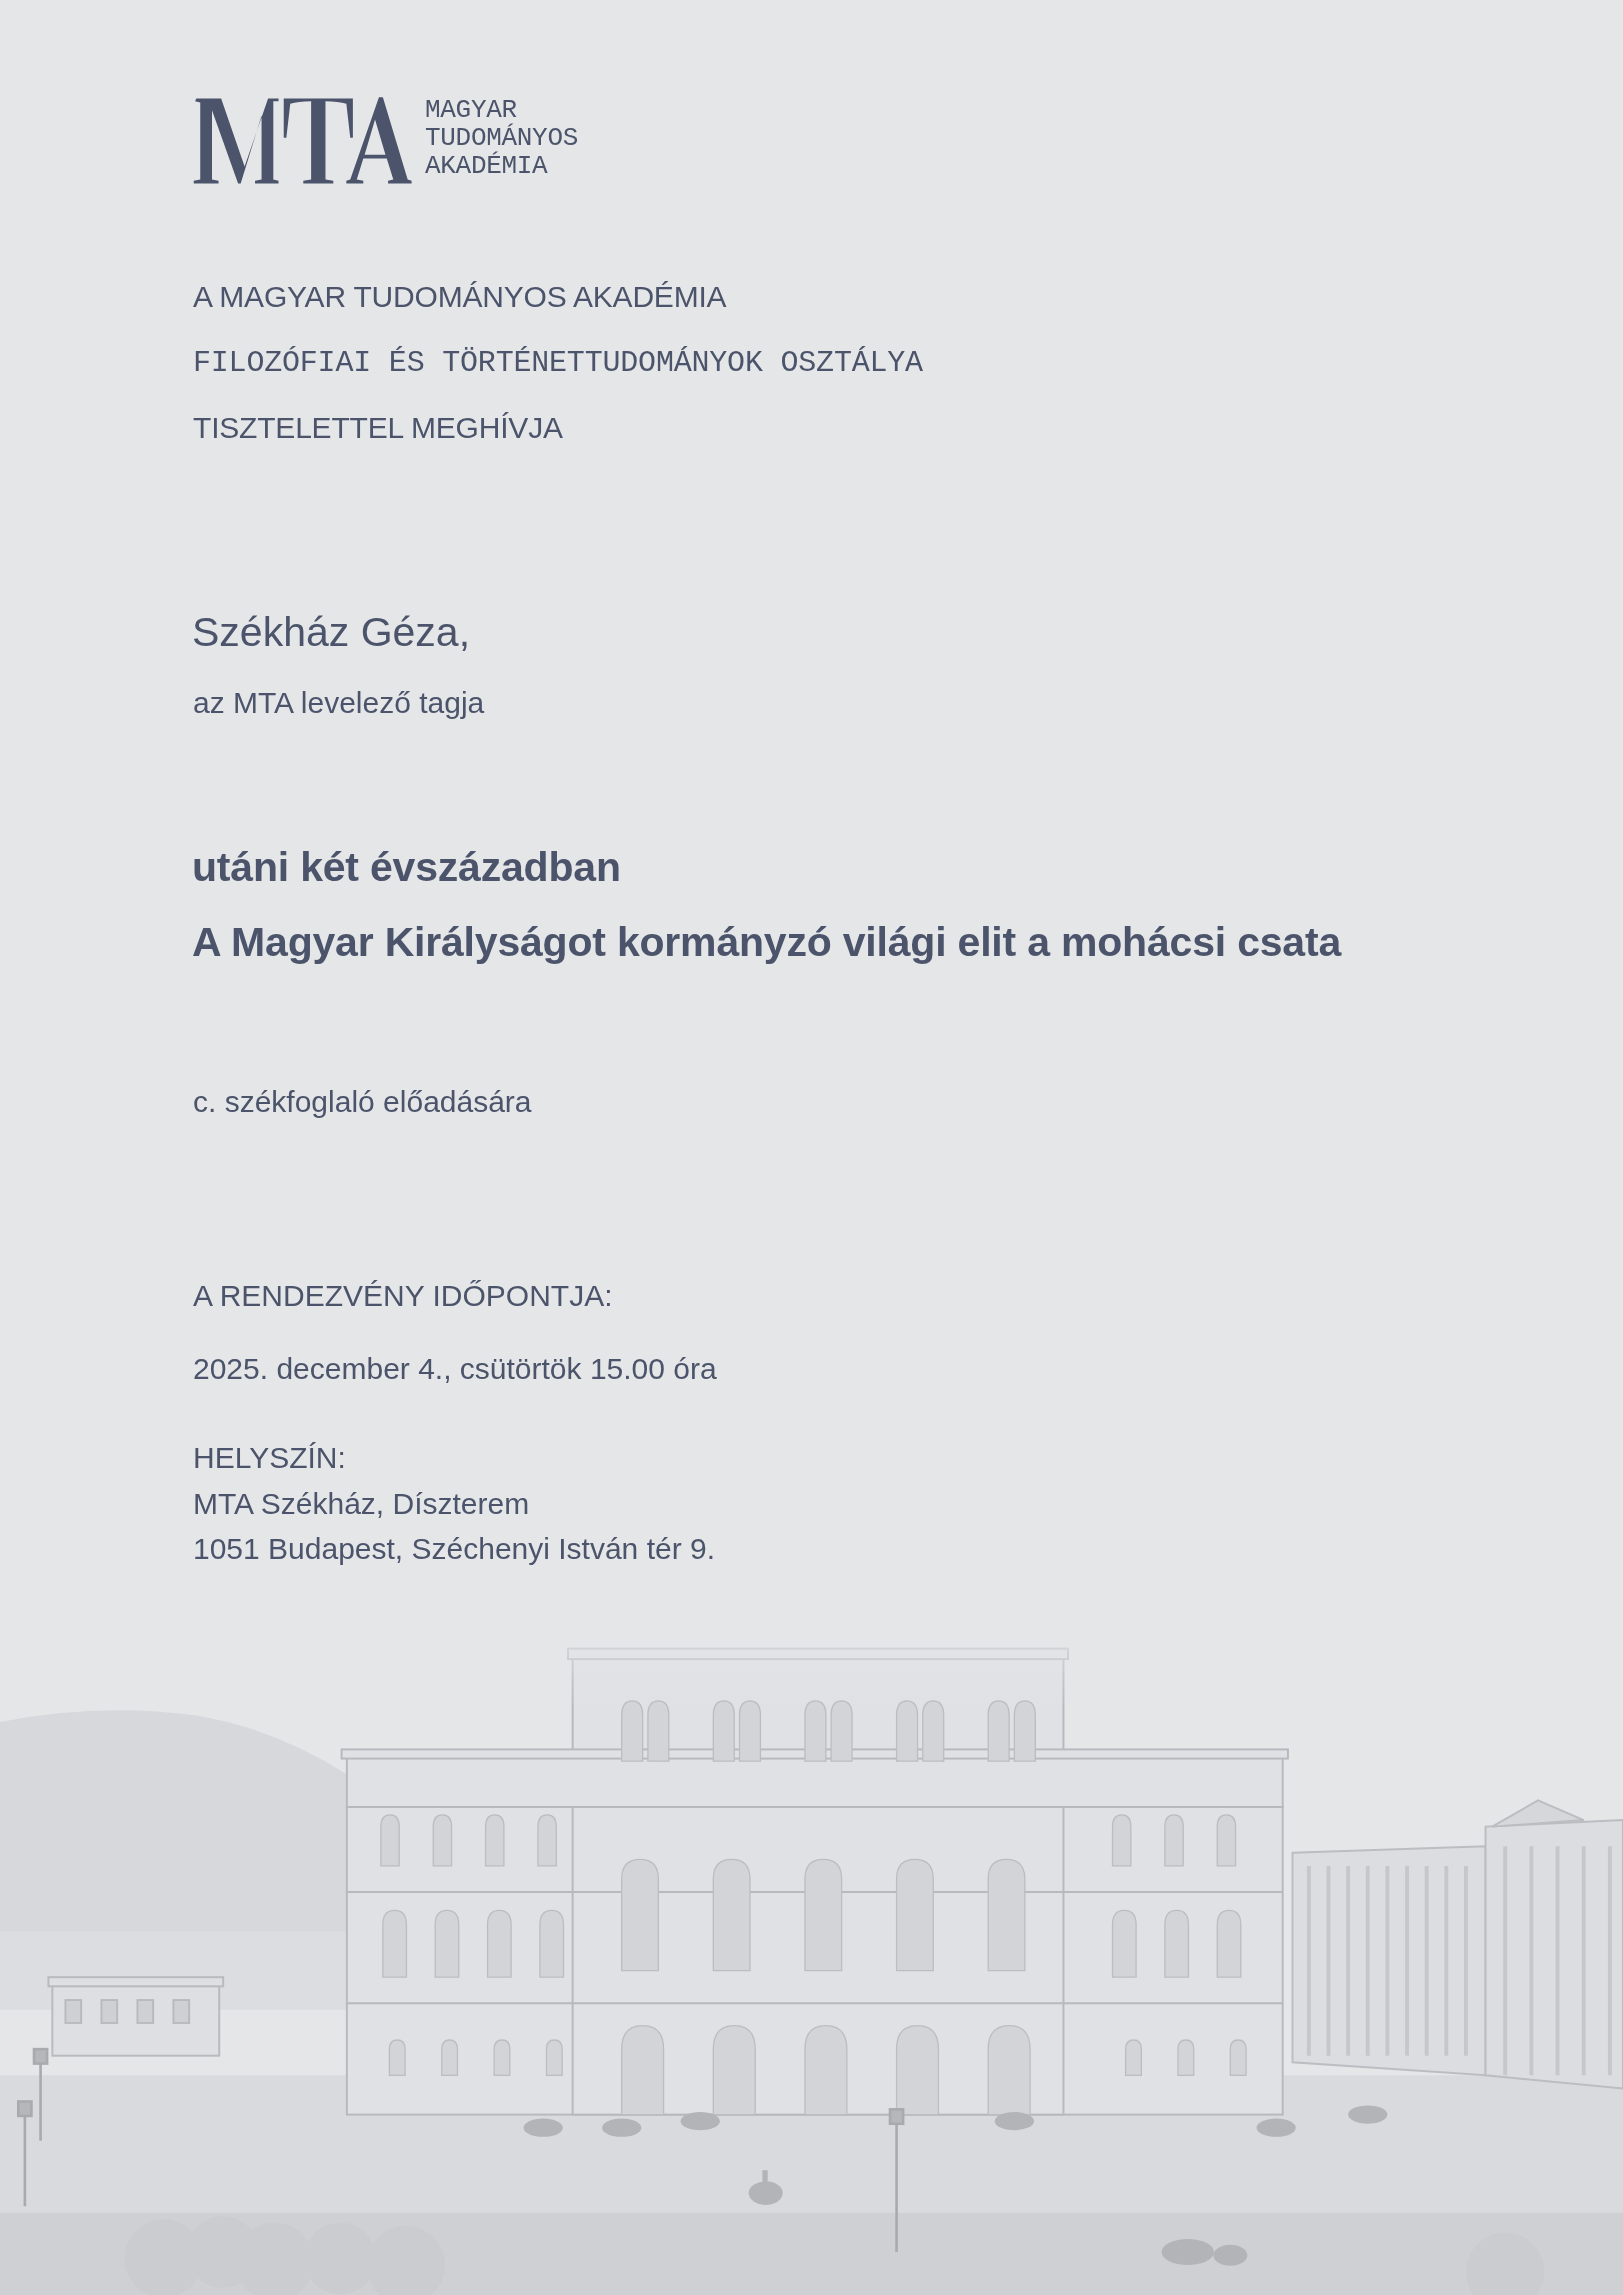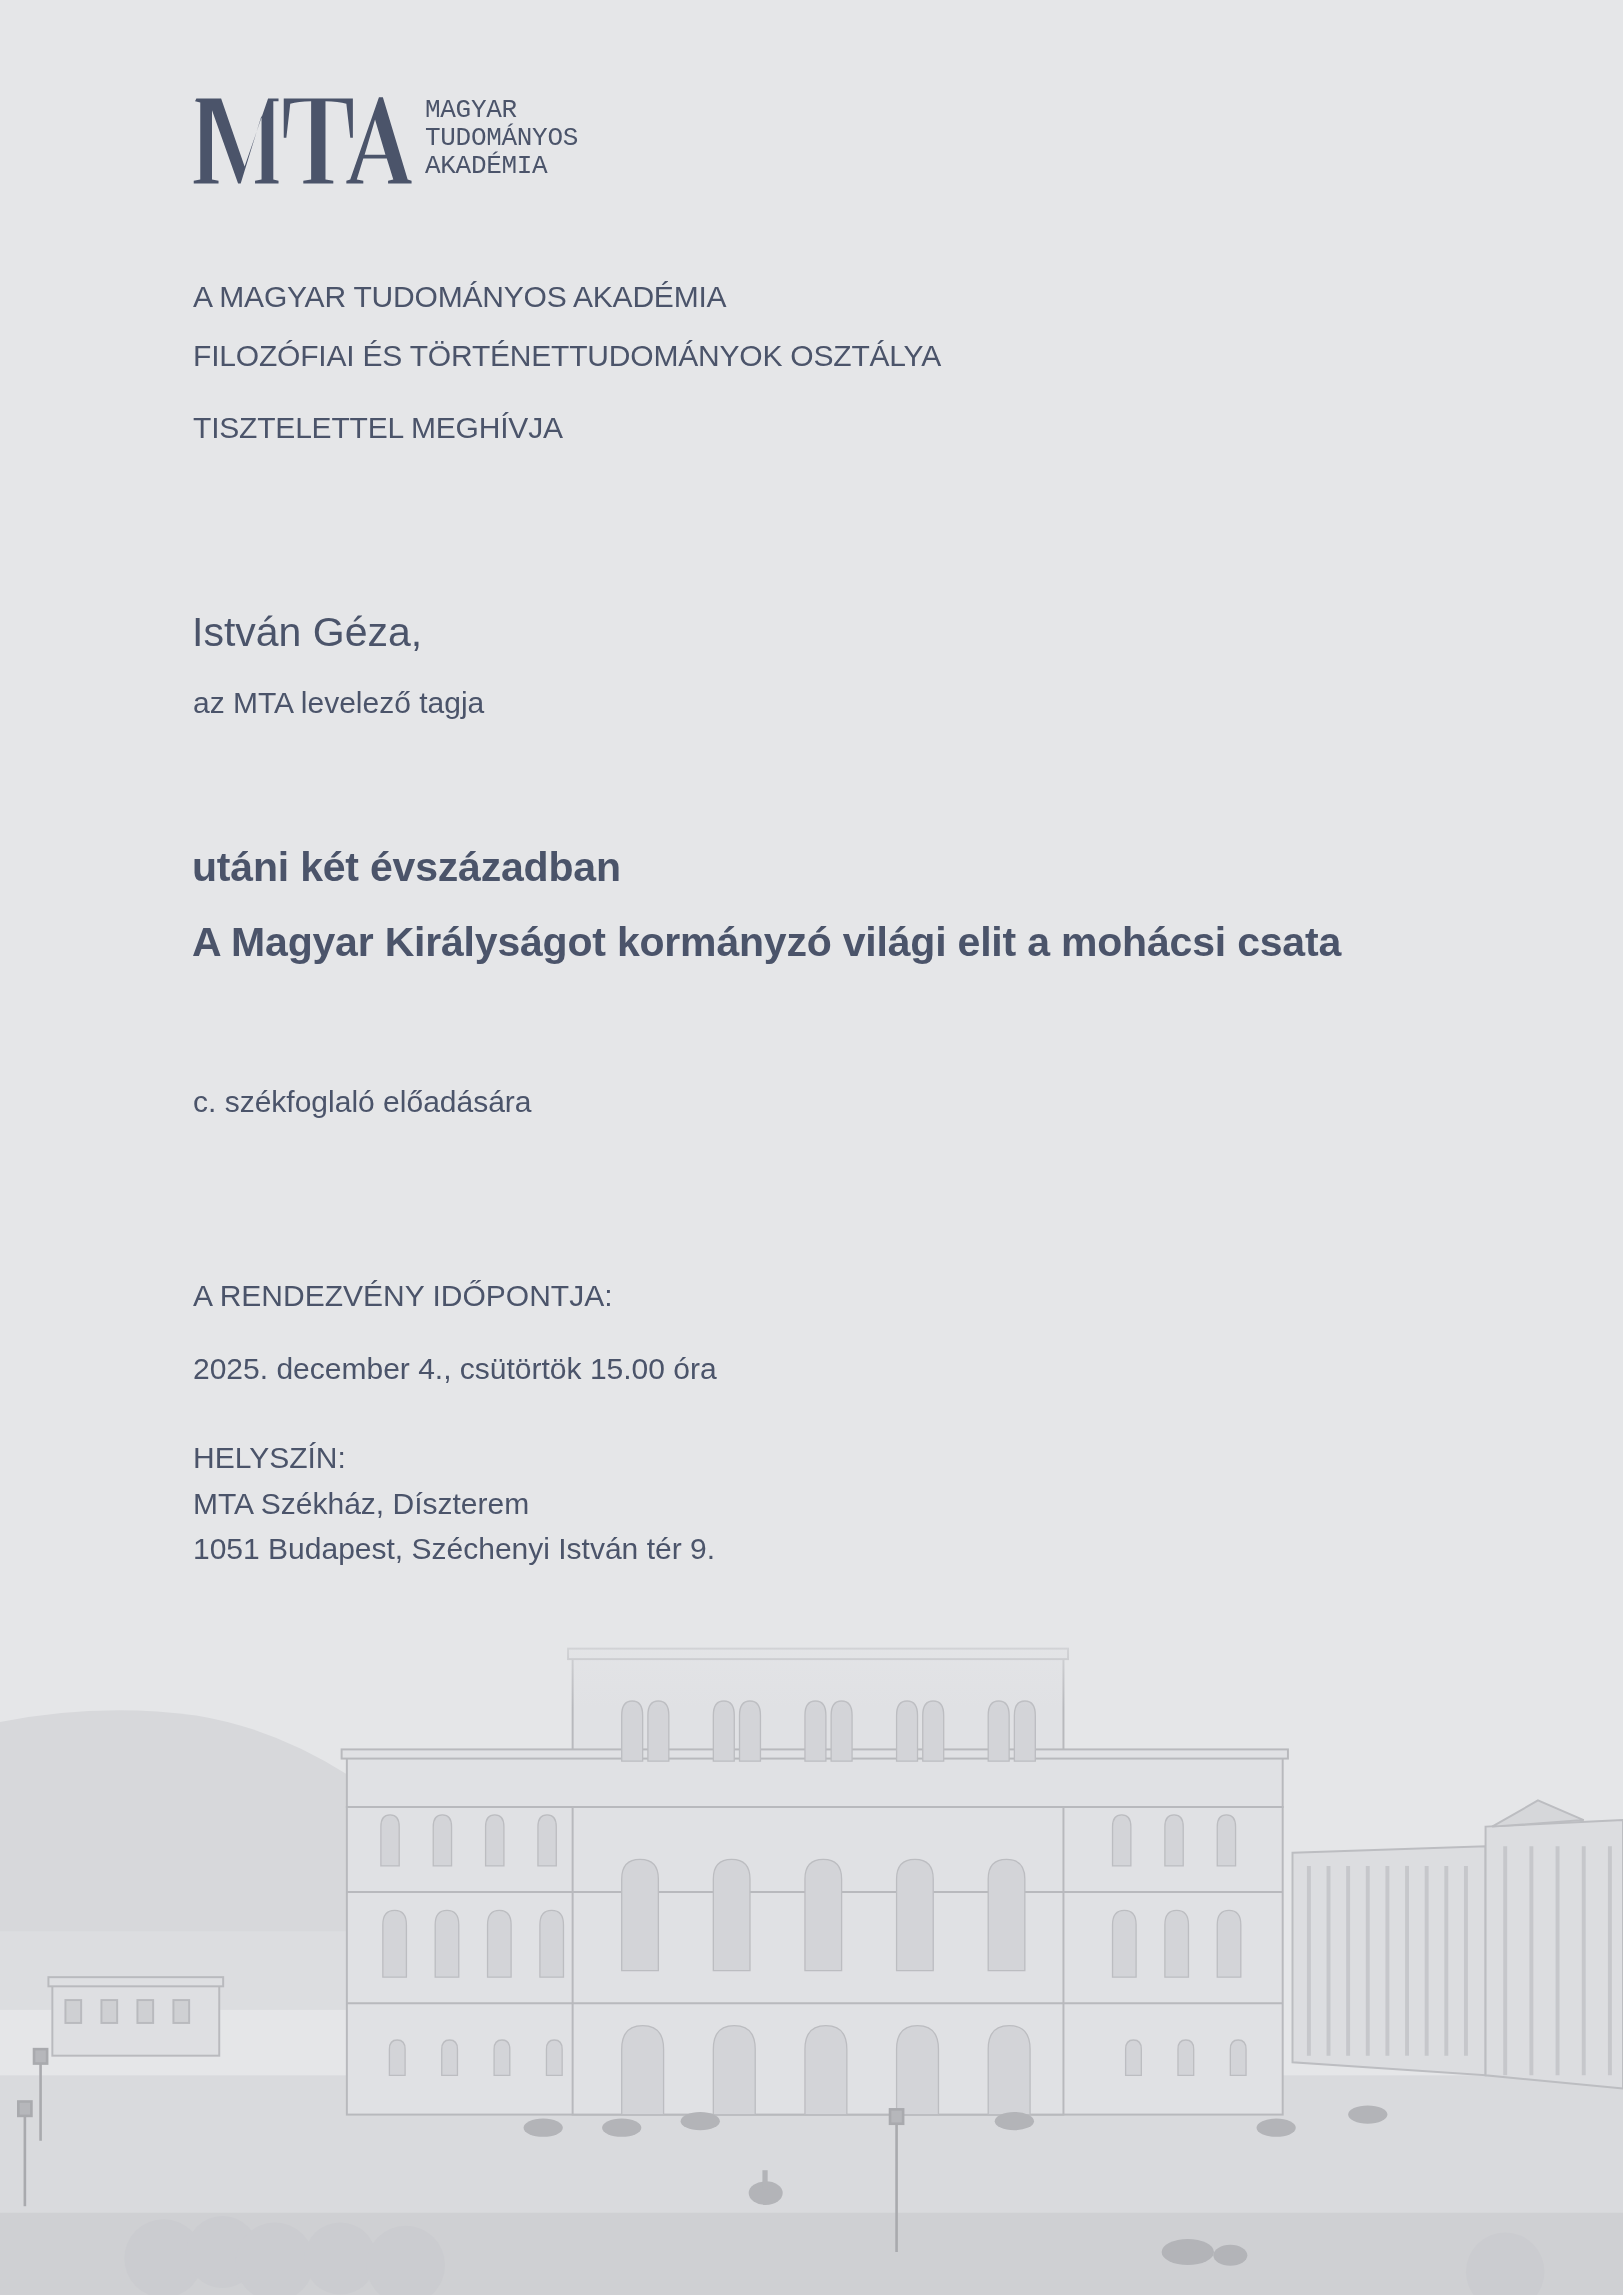--- a/index.html
+++ b/index.html
@@ -37,24 +37,24 @@
     </g>
   </svg>
   <div class="logo-words">
     <div>MAGYAR</div>
     <div>TUDOMÁNYOS</div>
     <div>AKADÉMIA</div>
   </div>
 </div>
 
 <div class="abs hdr" style="top:280px;">A MAGYAR TUDOMÁNYOS AKADÉMIA</div>
-<div class="abs hdr" style="top:339px;">FILOZÓFIAI ÉS TÖRTÉNETTUDOMÁNYOK OSZTÁLYA</div>
+<div class="abs hdr" style="top:346px;font-family:Liberation Mono, monospace;">FILOZÓFIAI ÉS TÖRTÉNETTUDOMÁNYOK OSZTÁLYA</div>
 <div class="abs hdr" style="top:411px;">TISZTELETTEL MEGHÍVJA</div>
 
-<div class="abs speaker-name">István Géza,</div>
+<div class="abs speaker-name">Székház Géza,</div>
 <div class="abs speaker-role">az MTA levelező tagja</div>
 
 <div class="abs talk-title">
   <div>utáni két évszázadban</div>
   <div>A Magyar Királyságot kormányzó világi elit a mohácsi csata</div>
 </div>
 
 <div class="abs lecture">c. székfoglaló előadására</div>
 
 <div class="abs info" style="top:1259px;margin-top:20px;">A RENDEZVÉNY IDŐPONTJA:</div>

